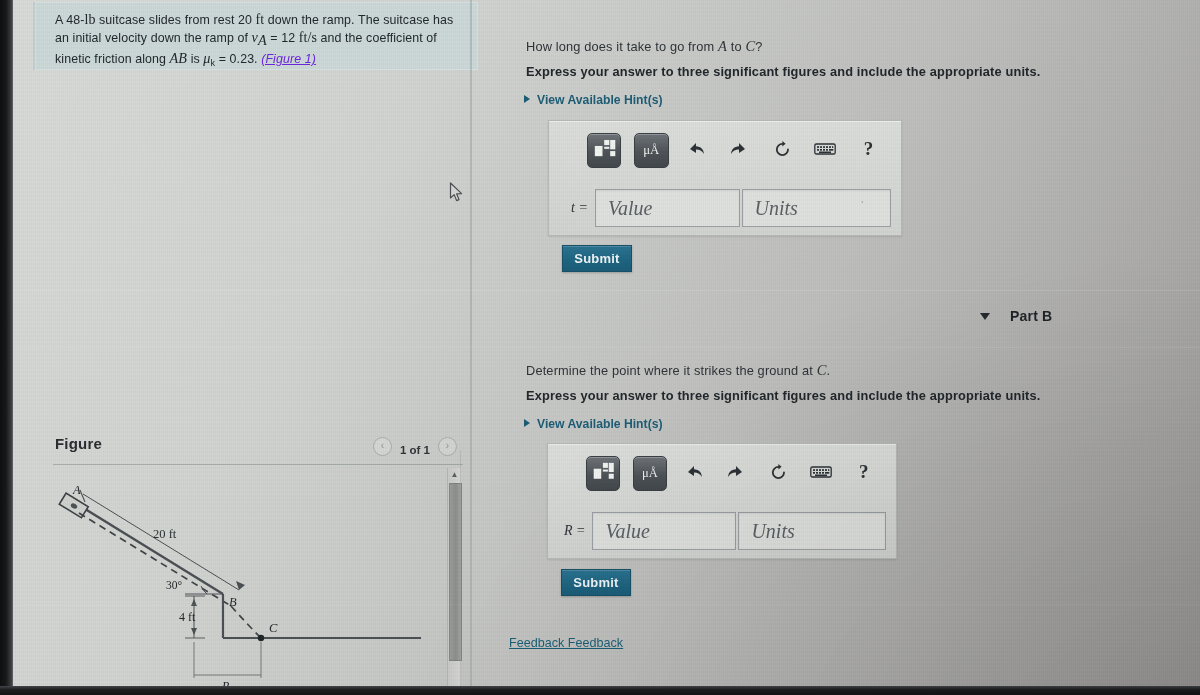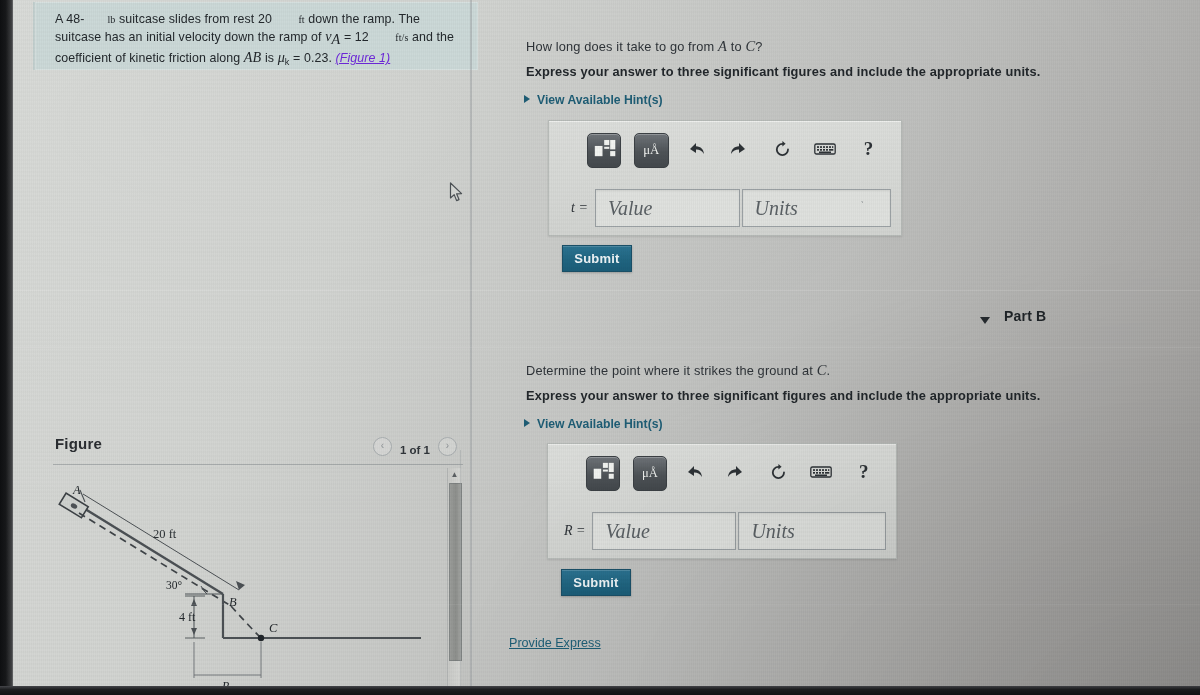--- a/index.html
+++ b/index.html
@@ -46,21 +46,21 @@
   .problem-panel{
     position:absolute; left:10px; top:2px; width:443px; height:68px;
     background:#ccd9d8;
     border-left:2px solid #c3d0cf;
     box-shadow: inset 0 0 0 1px rgba(255,255,255,.22);
   }
   .problem-text{
     position:absolute; left:20px; top:9px; width:400px;
     font-size:12.4px; line-height:17.4px; color:#23282c; letter-spacing:.1px;
   }
-  .problem-text .mjx{ font-family:"Liberation Serif", serif; font-size:10px;margin-left:23px; }
+  .problem-text .mjx{ font-family:"Liberation Serif", serif; font-size:14px; }
   .problem-text .mjx-i{ font-family:"Liberation Serif", serif; font-style:italic; font-size:14.2px; }
   .problem-text sub{ font-size:9px; }
   .fig-link{ color:#6d28d9; text-decoration:underline; cursor:pointer;font-style:italic;}
 
   .figure-header{
     position:absolute; left:10px; top:428px; width:432px; height:36px;
   }
   .figure-title{
     position:absolute; left:22px; top:7px;
     font-size:15px; font-weight:bold; color:#2a2d31; letter-spacing:.2px;
@@ -188,21 +188,21 @@
     text-align:center; letter-spacing:.2px;
     box-shadow:0 1px 2px rgba(0,0,0,.22), inset 0 1px 0 rgba(255,255,255,.16);
     cursor:pointer;
     margin-left:13px;
   }
   .sb-a{ left:526px; top:245px; width:68px; height:25px; line-height:25px;}
   .sb-b{ left:525px; top:569px; width:68px; height:25px; line-height:25px;}
 
   .part-header{
     position:absolute; left:497px; top:308px;
-    display:flex; align-items:flex-end; gap:14px;
+    display:flex; align-items:center; gap:20px;
   }
   .part-tri{
     width:0;height:0; border-top:7px solid #252a2e;
     border-left:5.5px solid transparent; border-right:5.5px solid transparent;
   }
   .part-label{ font-size:14px; font-weight:bold; color:#1e2327; letter-spacing:.2px;}
 
   .feedback-link{
     position:absolute; left:486px; top:636px;
     font-size:12.6px; color:#1d5f77; text-decoration:underline; cursor:pointer;
@@ -440,21 +440,21 @@
       </div>
       <div class="field-row">
         <div class="field-label">R =</div>
         <div class="field-in f-value-b">Value</div>
         <div class="field-in f-units-b">Units</div>
       </div>
     </div>
 
     <div class="submit-btn sb-b">Submit</div>
 
-    <div class="feedback-link">Provide Express</div>
+    <div class="feedback-link">Feedback Feedback</div>
   </div>
 
   <div class="seam" style="top:290px; opacity:.5"></div>
   <div class="seam" style="top:347px; opacity:.45"></div>
   <div class="seam" style="top:604px; opacity:.35"></div>
 
   <div class="cursor">
     <svg width="15" height="21" viewBox="0 0 15 21">
       <path d="M1.5,1 L1.5,16 L5.2,12.6 L7.6,18.6 L10,17.6 L7.6,11.8 L12.6,11.6 Z" fill="#d2d4d1" stroke="#4b5054" stroke-width="1.2" stroke-linejoin="round"></path>
     </svg>

